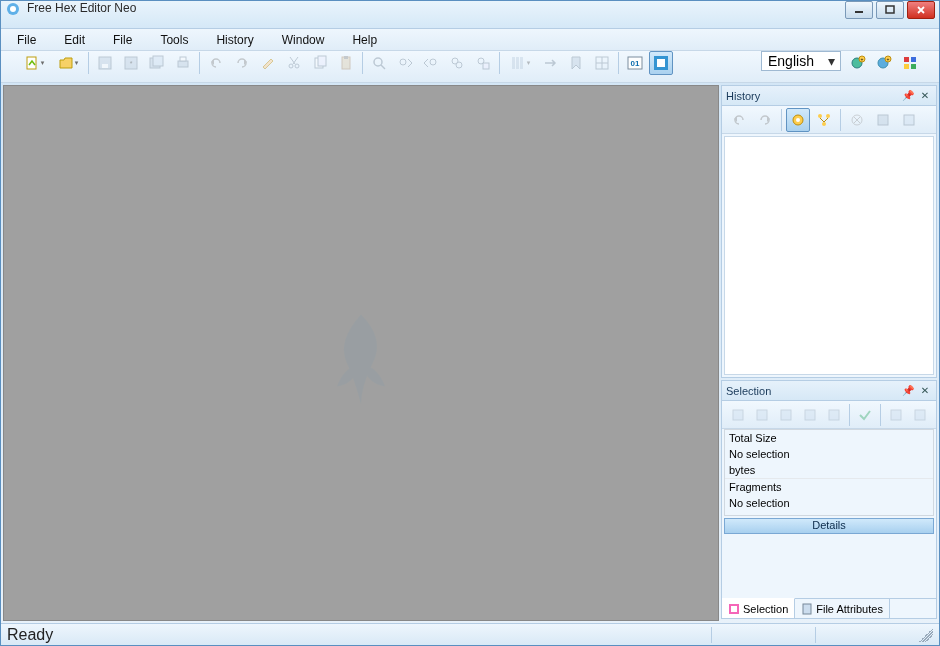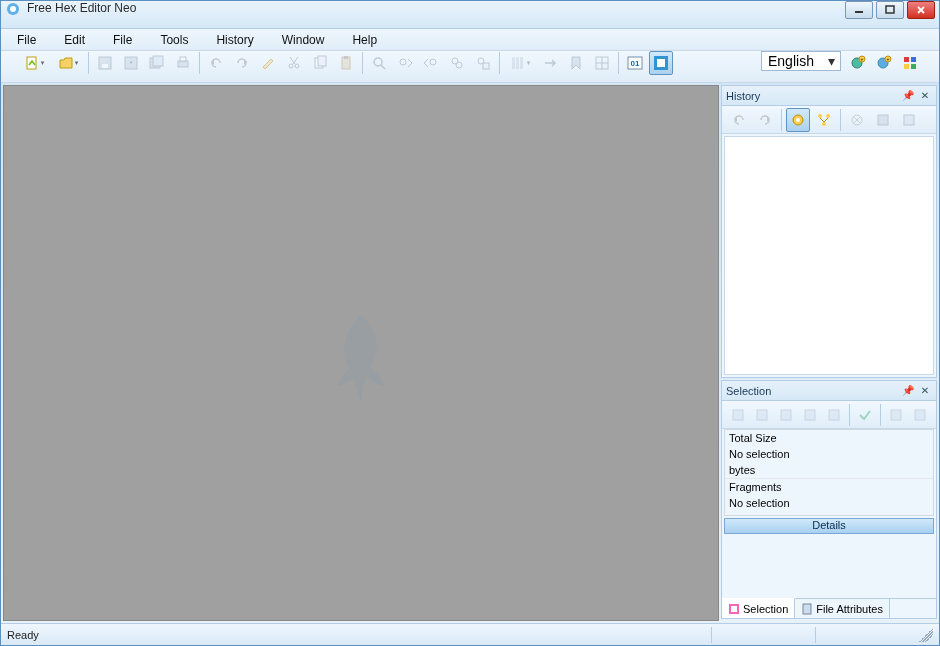--- a/index.html
+++ b/index.html
@@ -210,21 +210,21 @@
   margin-top: -1px;
 }
 
 .statusbar {
   height: 22px;
   background: linear-gradient(to bottom, #eef6fd, #d9e9f6);
   border-top: 1px solid #b5cde4;
   display: flex;
   align-items: center;
   padding: 0 6px;
-  font-size: 11px;
+  font-size: 16px;
   color: #222;
 }
 .statusbar .sfill { flex: 1; }
 .statusbar .scell {
   width: 100px; height: 16px;
   border-left: 1px solid #b5cde4;
   margin-left: 4px;
 }
 .grip {
   width: 14px; height: 14px;

